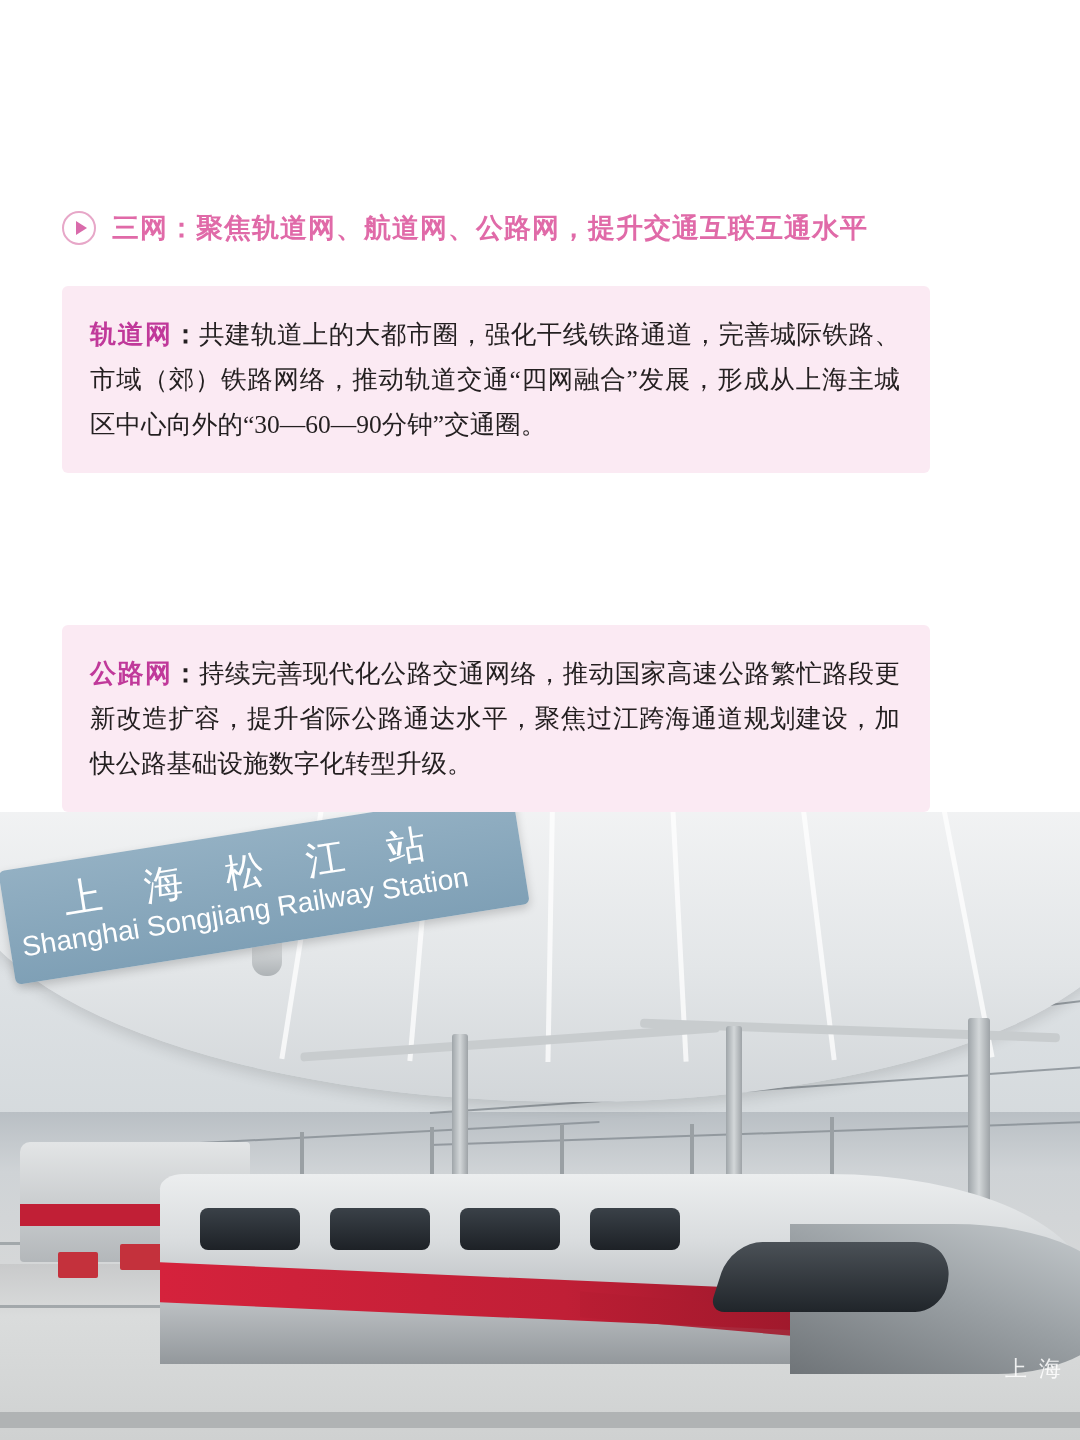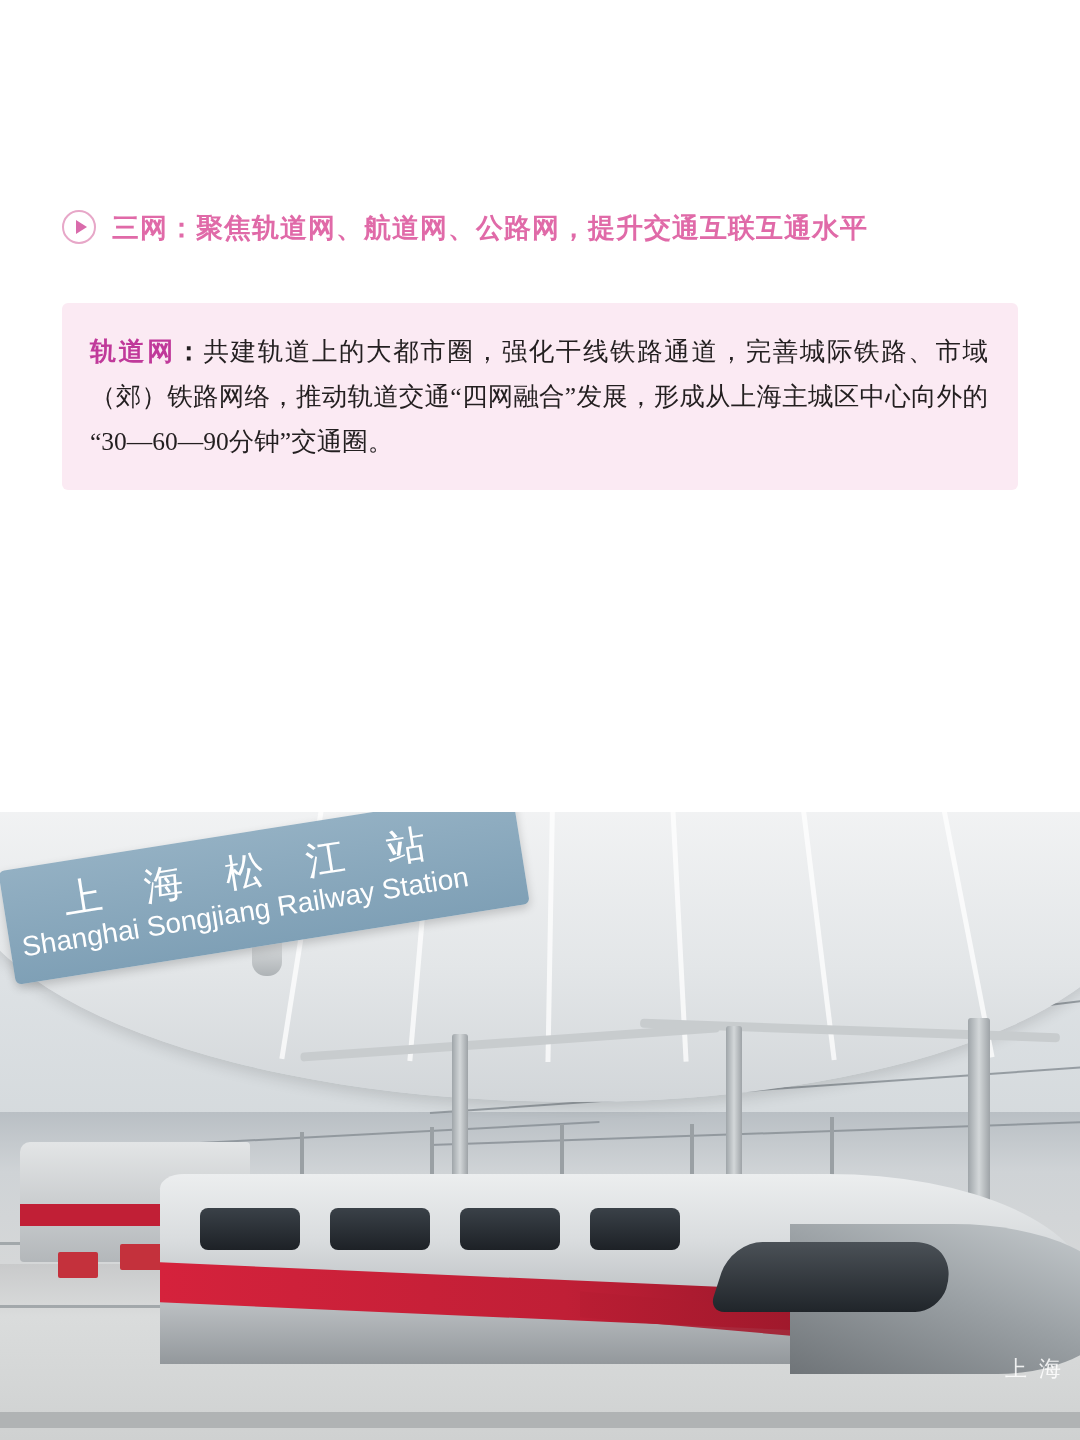--- a/index.html
+++ b/index.html
@@ -21,20 +21,21 @@
     position: relative;
     background: #ffffff;
   }
 
   
   .section-heading {
     position: absolute;
     left: 62px;
     top: 210px;
     display: flex;
+    align-items: center;
     gap: 16px;
   }
   .play-icon {
     width: 34px;
     height: 34px;
     flex: 0 0 34px;
     border-radius: 50%;
     border: 2px solid #e7a7c8;
     display: flex;
     align-items: center;
@@ -55,26 +56,25 @@
     font-size: 27px;
     letter-spacing: 1px;
     color: #e06aa8;
     white-space: nowrap;
   }
 
   
   .card {
     position: absolute;
     left: 62px;
-    width: 956px;
+    width: 868px;
     background: #fbeaf3;
     border-radius: 6px;
     box-sizing: border-box;
     padding: 26px 30px 26px 28px;
-    margin-top: 17px;
   }
   .card-1 { top: 286px; }
   .card-2 { top: 466px; }
   .card-3 { top: 625px; }
 
   .card-text {
     font-family: "Liberation Serif", "DejaVu Serif", serif;
     font-size: 25.5px;
     line-height: 45px;
     color: #231f20;
@@ -331,20 +331,25 @@
     <span class="heading-text">三网：聚焦轨道网、航道网、公路网，提升交通互联互通水平</span>
   </div>
 
   <div class="card card-1">
     <div class="card-text">
       <span class="label">轨道网</span><span class="label-colon">：</span><span>共建轨道上的大都市圈，强化干线铁路通道，完善城际铁路、市域（郊）铁路网络，推动轨道交通“四网融合”发展，形成从上海主城区中心向外的“30—60—90分钟”交通圈。</span>
     </div>
   </div>
 
 
+  <div class="card card-3">
+    <div class="card-text">
+      <span class="label">公路网</span><span class="label-colon">：</span><span>持续完善现代化公路交通网络，推动国家高速公路繁忙路段更新改造扩容，提升省际公路通达水平，聚焦过江跨海通道规划建设，加快公路基础设施数字化转型升级。</span>
+    </div>
+  </div>
 
   <div class="photo">
     <div class="sky"></div>
     <div class="ground"></div>
     <div class="platform"></div>
     <div class="platform-edge"></div>
 
     <div class="catenary" style="left:430px; top:268px; width:660px; transform:rotate(-7deg);"></div>
     <div class="catenary" style="left:430px; top:300px; width:660px; transform:rotate(-4deg);"></div>
     <div class="catenary" style="left:430px; top:332px; width:660px; transform:rotate(-2deg);"></div>

